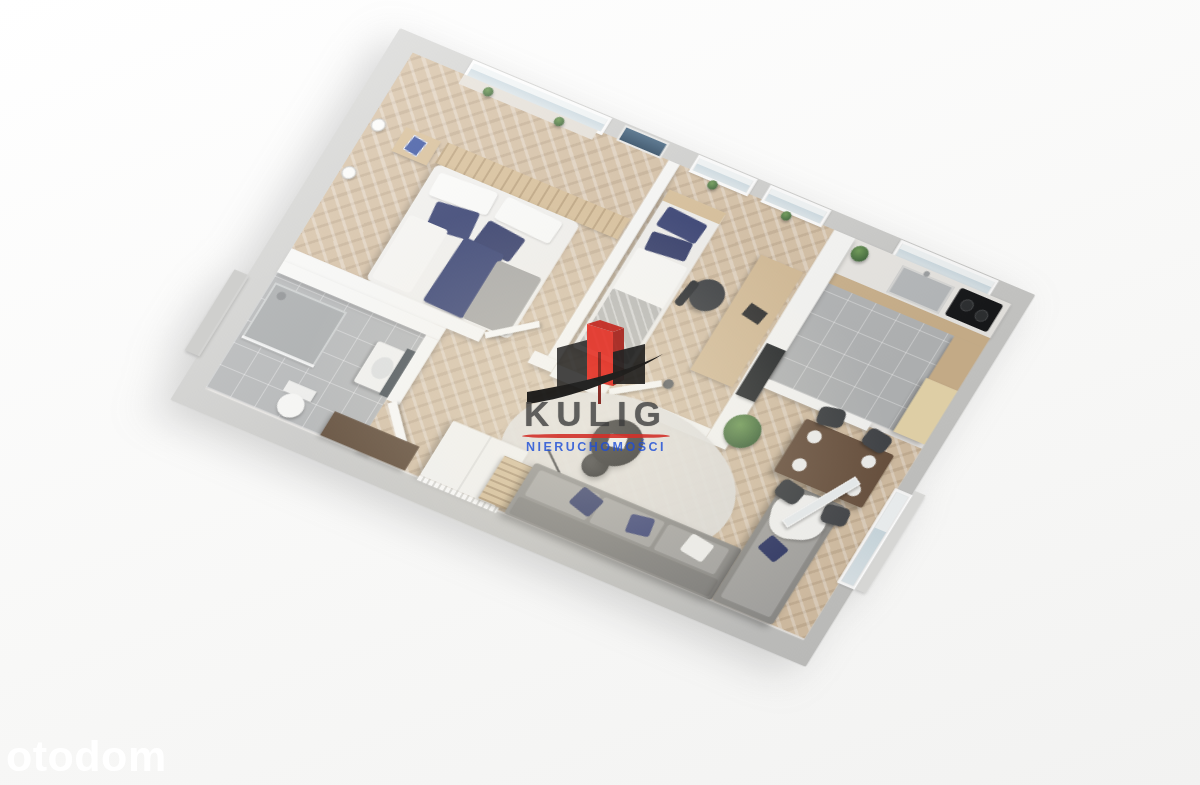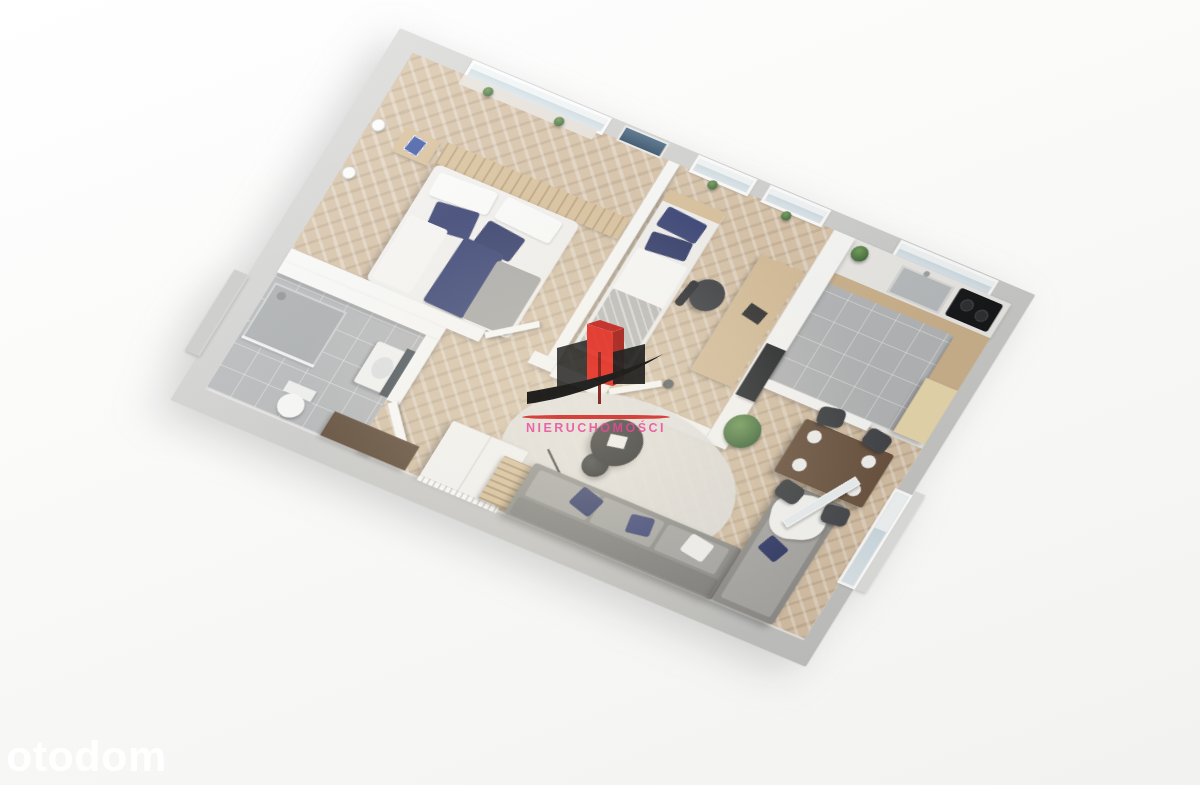--- a/index.html
+++ b/index.html
@@ -47,21 +47,21 @@
   }
 
   
   .logo{position:absolute;left:518px;top:316px;width:156px;text-align:center;opacity:0.9;}
   .logo svg{display:block;margin:0 auto;}
   .logo .brand{
     font-size:35px;font-weight:bold;letter-spacing:7px;color:#3c3c3c;
     margin-top:-16px;line-height:1;opacity:0.88;text-shadow:0 0 1px rgba(30,30,30,0.6);
   }
   .logo .redline{height:4px;margin:3px 4px 2px 4px;background:#d3312a;border-radius:50%/100%;}
-  .logo .sub{font-size:12.5px;font-weight:bold;letter-spacing:2.5px;color:#ec4899;opacity:0.9;}
+  .logo .sub{font-size:12.5px;font-weight:bold;letter-spacing:2.5px;color:#1d4ed8;opacity:0.9;}
 
   
   .otodom{
     position:absolute;left:6px;top:732px;font-size:43px;font-weight:bold;
     color:#ffffff;letter-spacing:0.5px;
   }
 </style>
 </head>
 <body>
 
@@ -195,19 +195,20 @@
   <div class="logo">
     <svg width="150" height="96" viewBox="0 0 150 96">
       <polygon points="36,32 66,24 66,74 36,74" fill="#222222" opacity="0.92"></polygon>
       <polygon points="66,8 92,16 92,70 66,64" fill="#e63227"></polygon>
       <polygon points="92,16 103,12 103,64 92,70" fill="#a8211a"></polygon>
       <polygon points="66,8 79,4 103,12 92,16" fill="#c4261e"></polygon>
       <rect x="77" y="36" width="3" height="52" fill="#7e1a14"></rect>
       <polygon points="92,36 124,28 124,68 92,68" fill="#141414" opacity="0.95"></polygon>
       <path d="M6,88 C52,82 104,62 142,38 C106,56 54,68 6,76 Z" fill="#0e0e0e"></path>
     </svg>
+    <div class="brand">KULIG</div>
     <div class="redline"></div>
     <div class="sub">NIERUCHOMOŚCI</div>
   </div>
 
   <div class="otodom">otodom</div>
 
 </div>
 
 </body></html>

